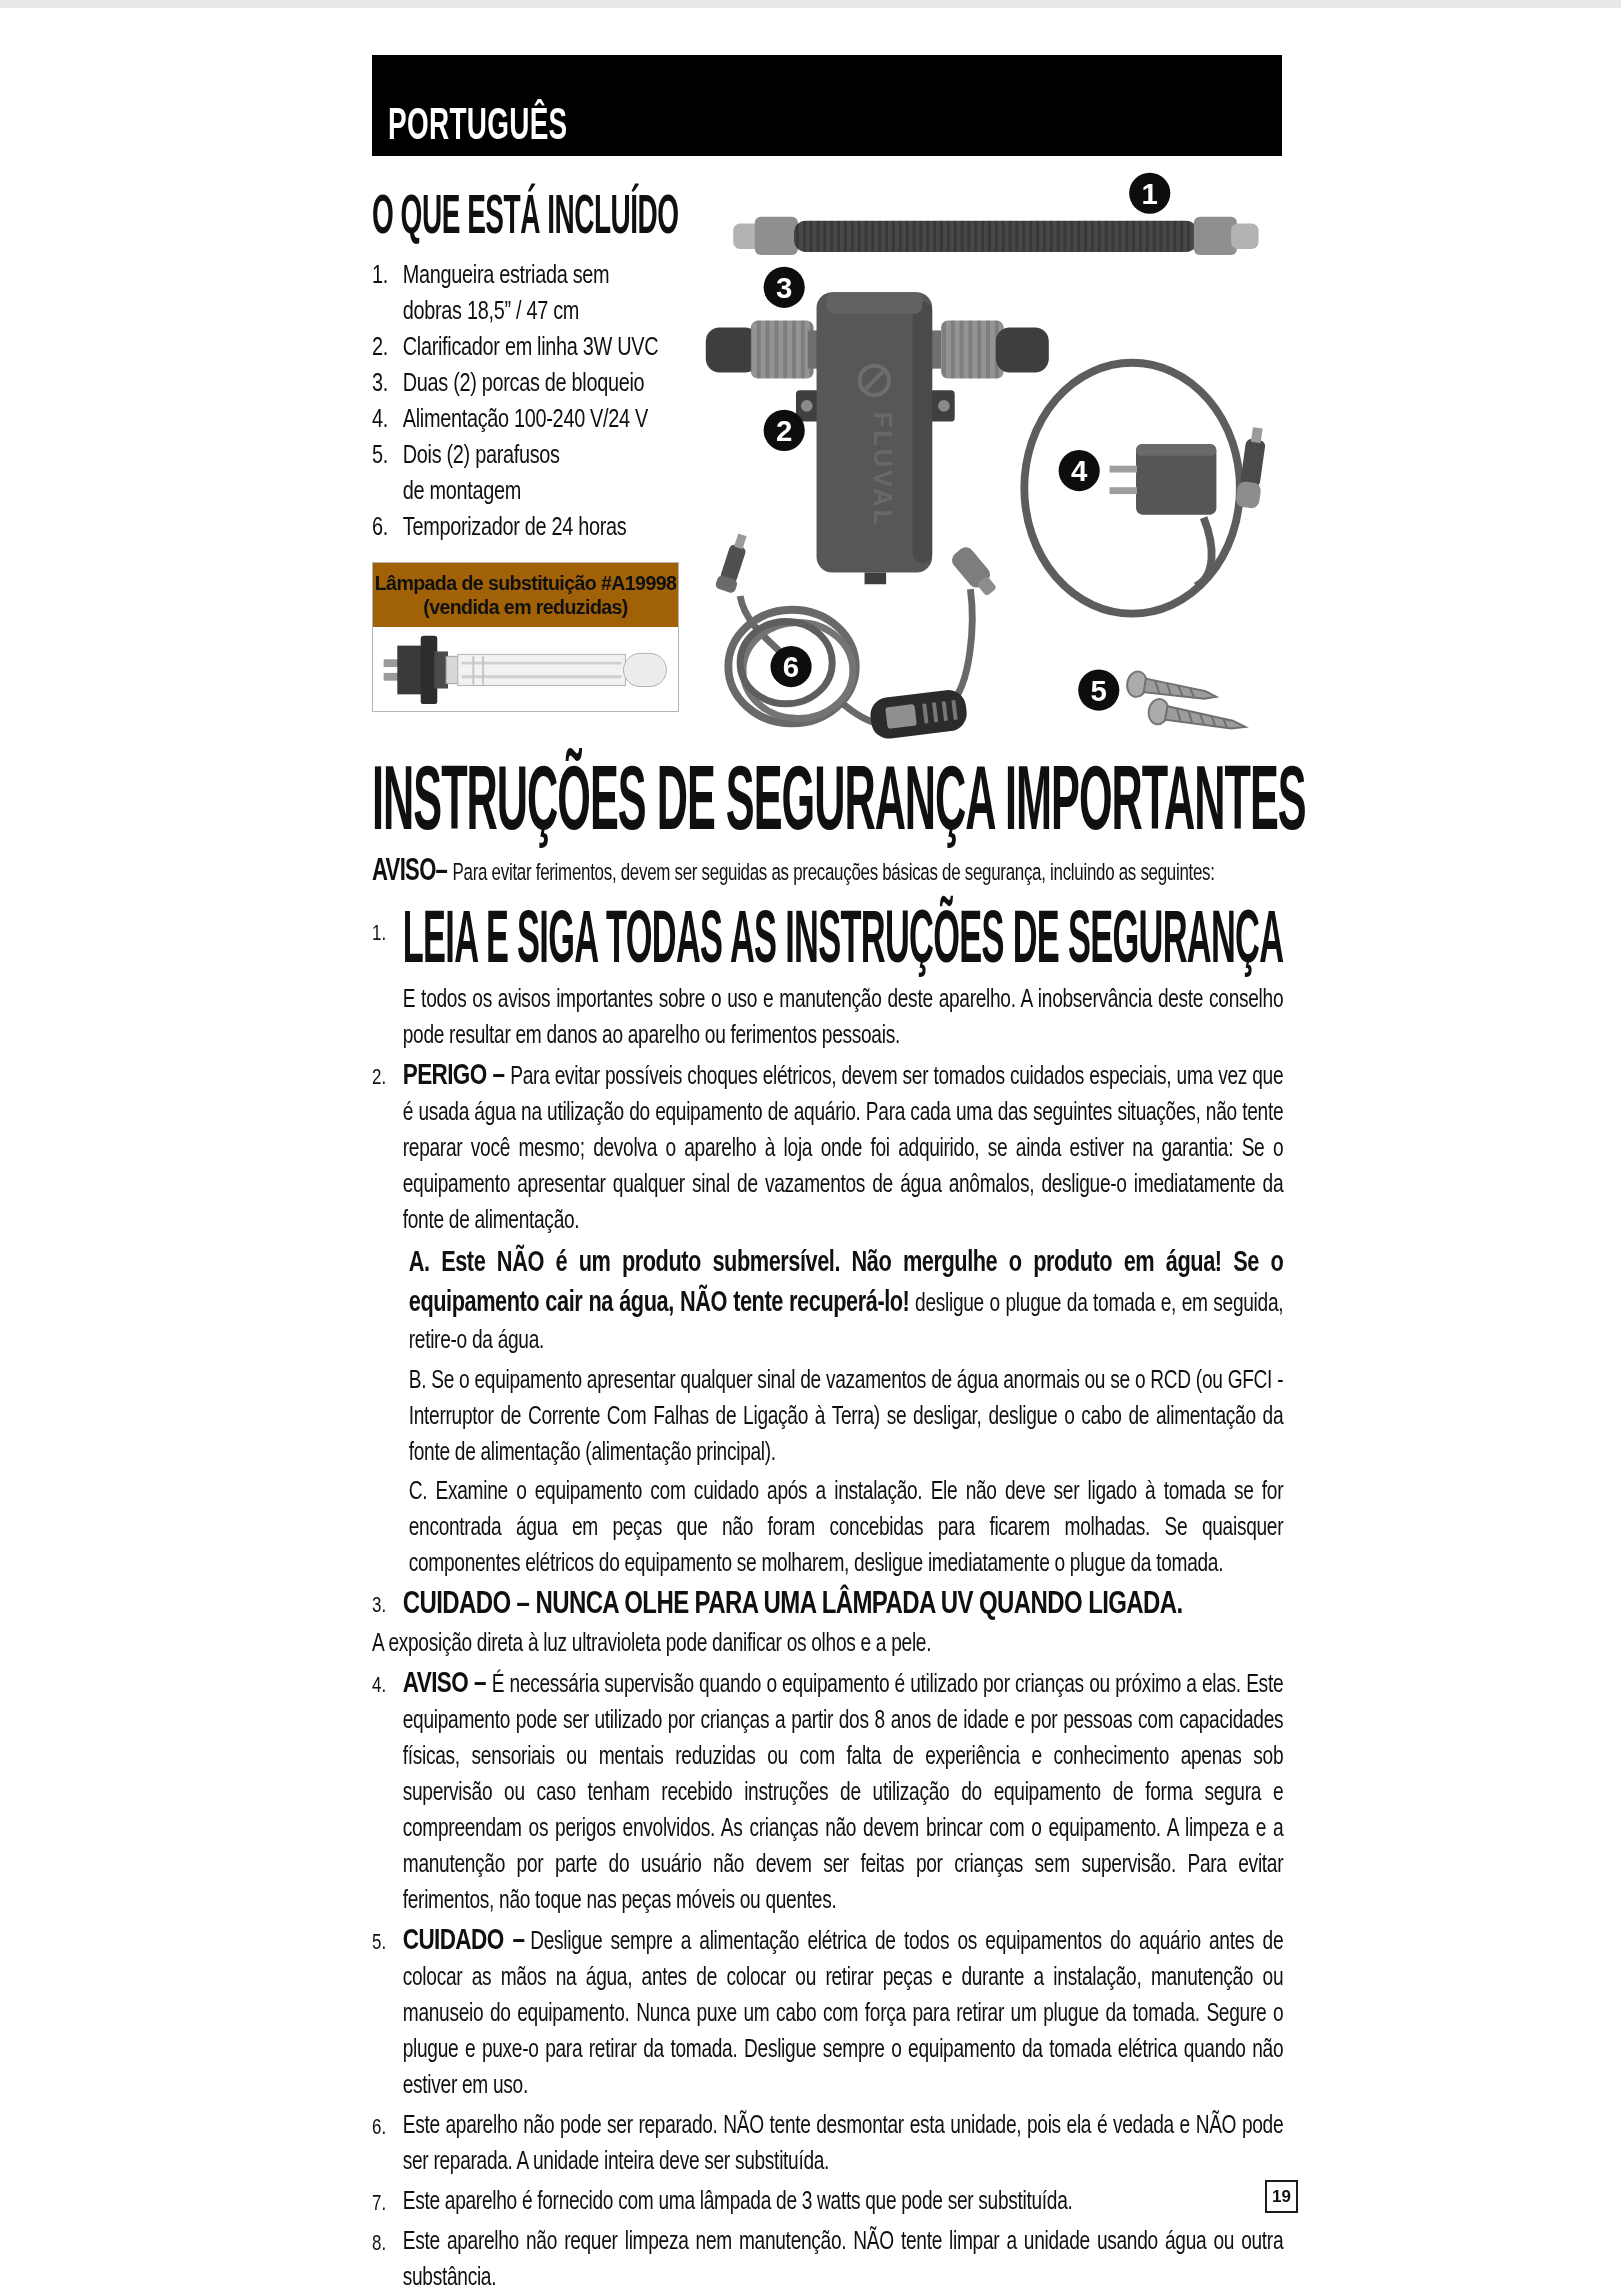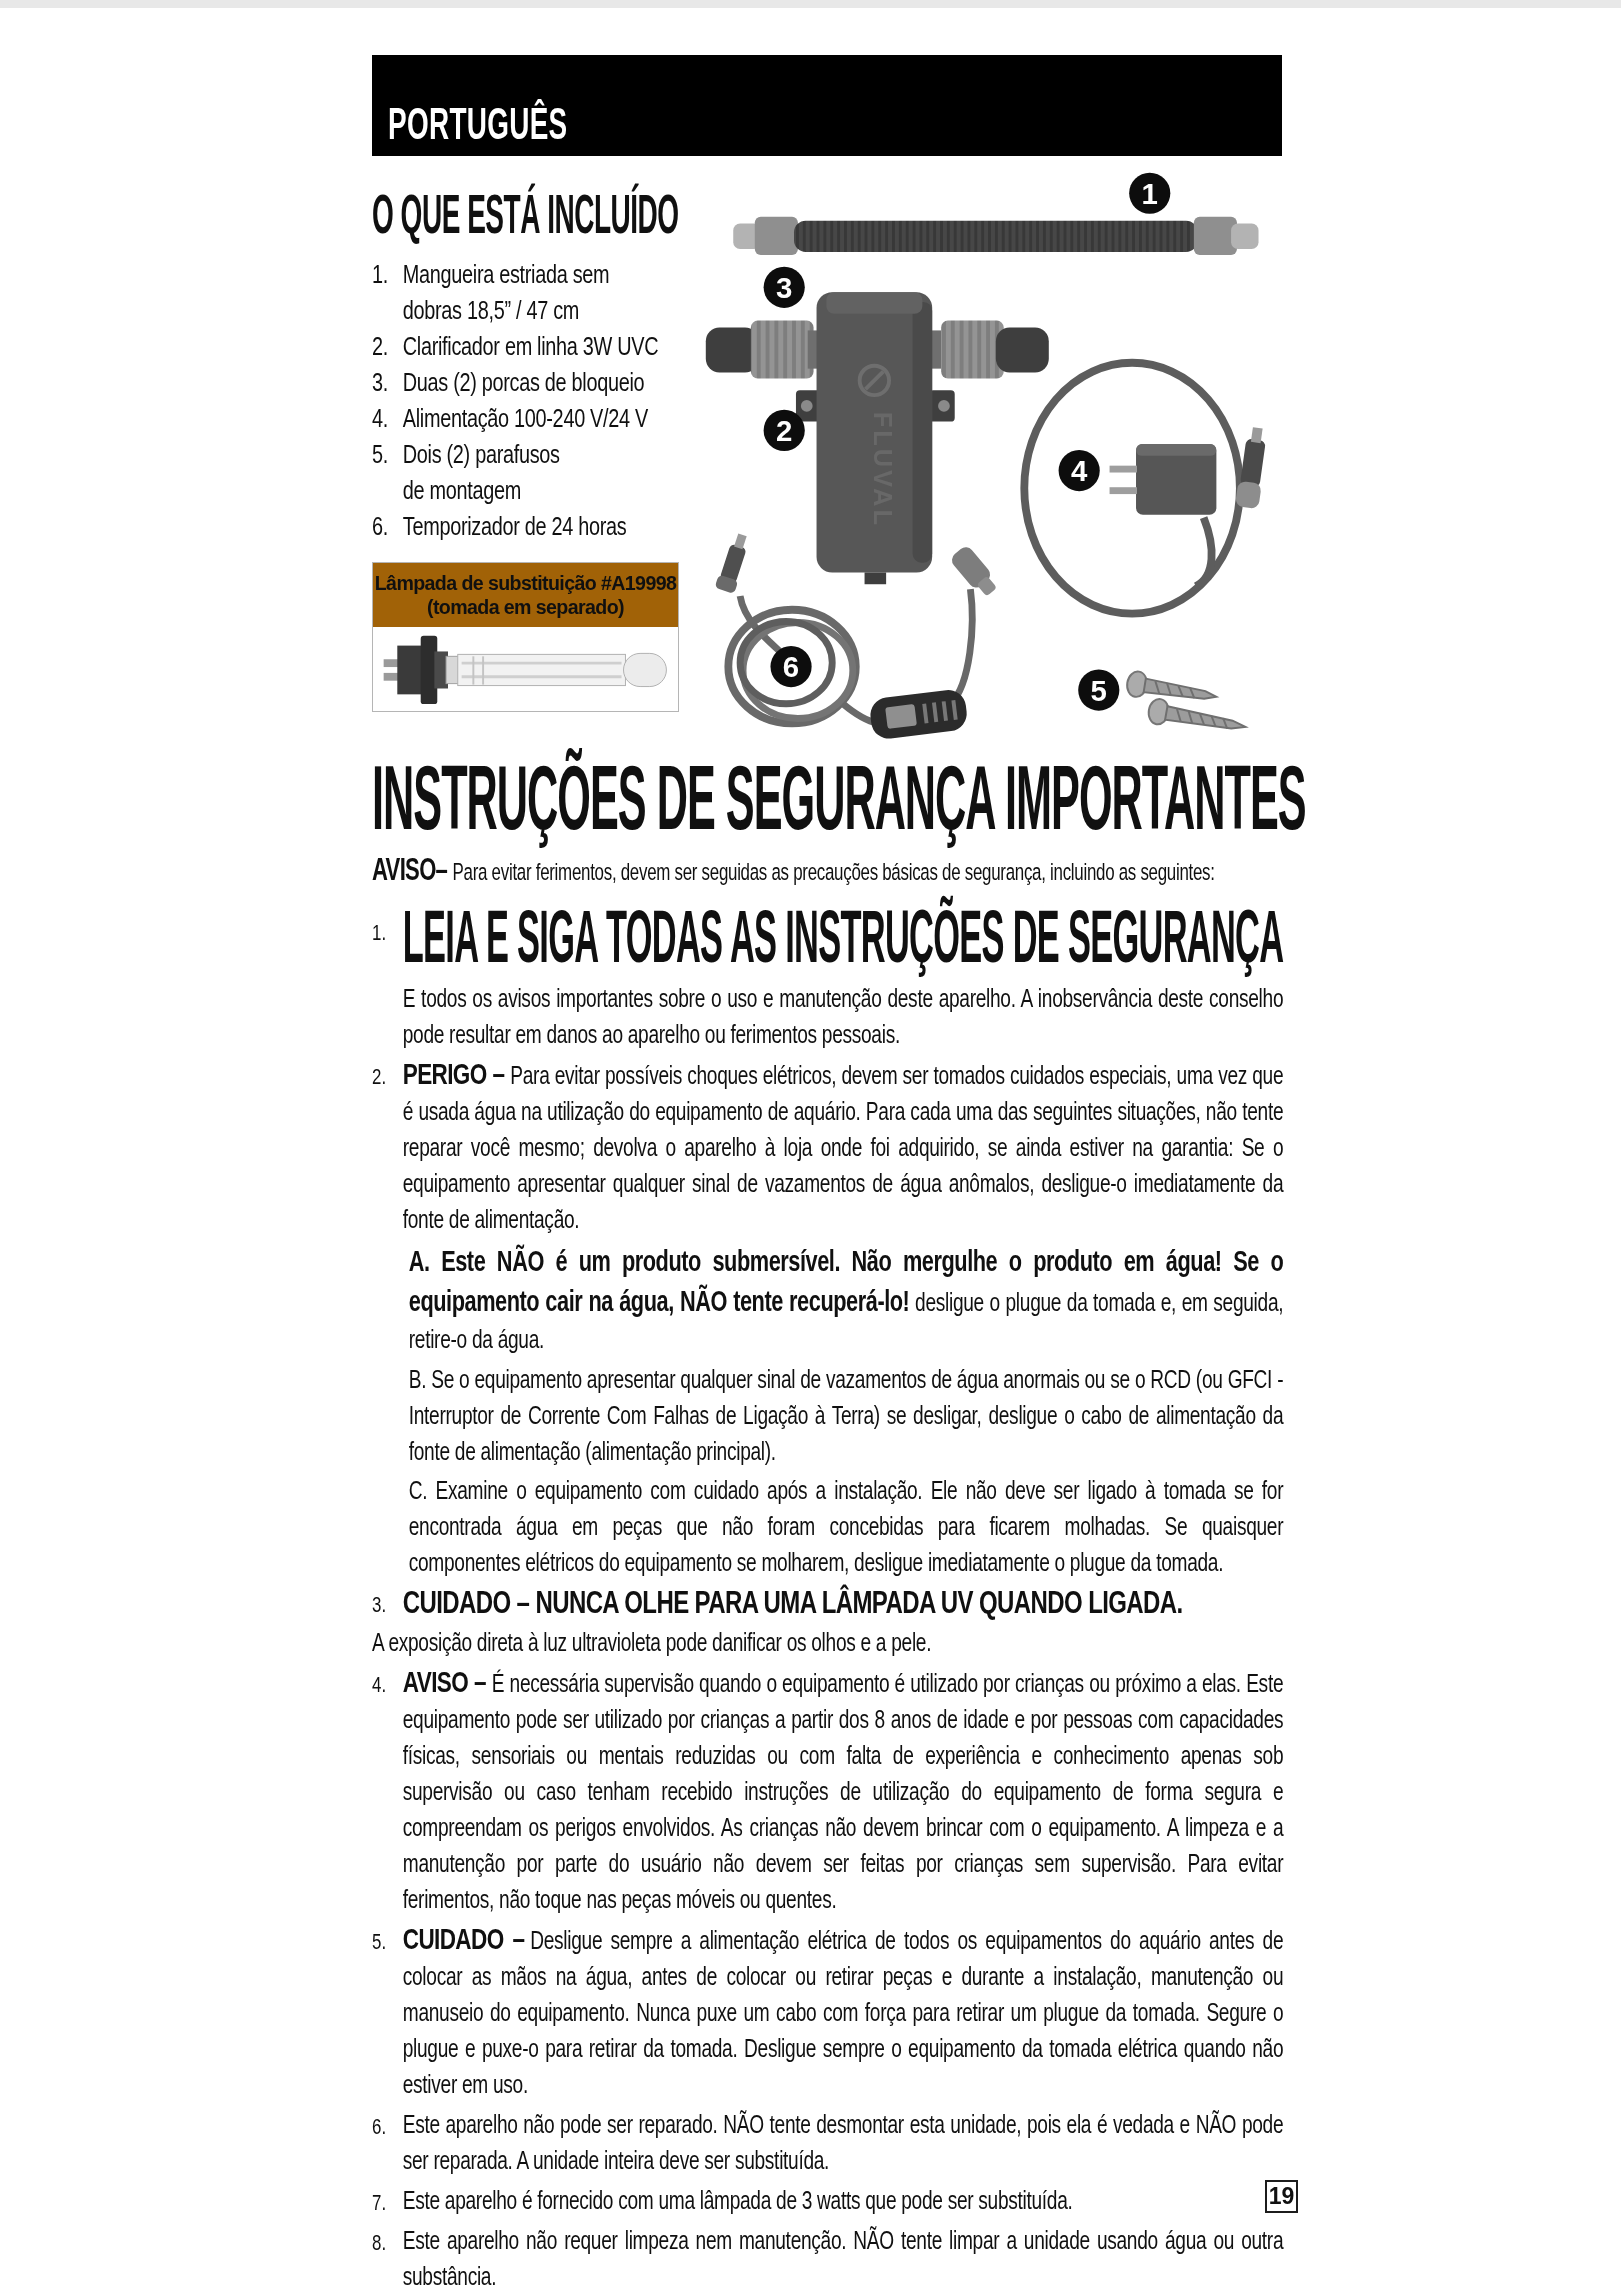--- a/index.html
+++ b/index.html
@@ -50,21 +50,21 @@
     transform:scaleX(0.62);transform-origin:0 0;white-space:nowrap;line-height:86px;}
   .body{margin:0;}
   .lbl{font-size:30px;letter-spacing:-0.8px;padding-right:7.8px;}
   .sub{padding-left:49px;margin:3.9px 0;}
   .subA b{font-size:29px;line-height:40px;letter-spacing:-0.6px;}
   h3.caution{margin:2px 0;font-size:32px;letter-spacing:-0.8px;text-align:left;}
   .flush{padding-left:0;margin:0 0 3.9px 0;}
   
   .page-num{position:absolute;left:1265px;top:2172px;width:33px;height:33px;border:2.9px solid #1c1c1c;
     box-sizing:border-box;display:flex;align-items:center;justify-content:center;
-    font-size:23px;font-weight:bold;background:#fff;}
+    font-size:17px;font-weight:bold;background:#fff;}
 </style>
 </head>
 <body>
 
 <div id="page">
 
   <header class="lang-bar">
     <span class="lang-text">PORTUGUÊS</span>
   </header>
 
@@ -96,21 +96,21 @@
       <li>
           <span class="n">6.</span>
           <span class="t">Temporizador de 24 horas</span>
         </li>
     </ol>
   </section>
 
   <aside class="lamp-box">
     <div class="hdr">
       <div>Lâmpada de substituição #A19998</div>
-      <div>(tomada em separado)</div>
+      <div>(vendida em reduzidas)</div>
     </div>
     <div class="bdy">
       <svg width="294" height="78" viewBox="0 0 300 80">
         <rect x="4" y="30" width="18" height="8" fill="#9a9a9a"></rect>
         <rect x="4" y="44" width="18" height="8" fill="#9a9a9a"></rect>
         <rect x="18" y="16" width="28" height="50" fill="#3a3a3a"></rect>
         <rect x="42" y="6" width="17" height="70" rx="3" fill="#2d2d2d"></rect>
         <rect x="56" y="22" width="14" height="38" fill="#4a4a4a"></rect>
         <rect x="68" y="27" width="14" height="28" fill="#d8d8d8" stroke="#a0a0a0"></rect>
         <rect x="80" y="25" width="172" height="32" fill="#f2f2f2" stroke="#b0b0b0"></rect>

